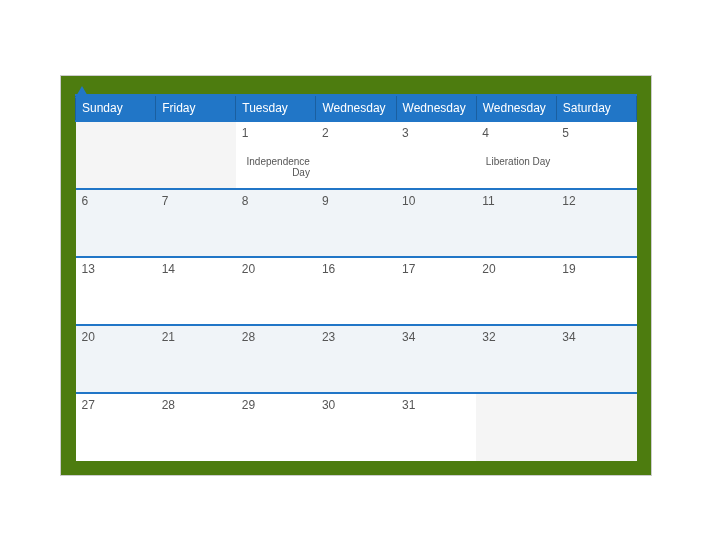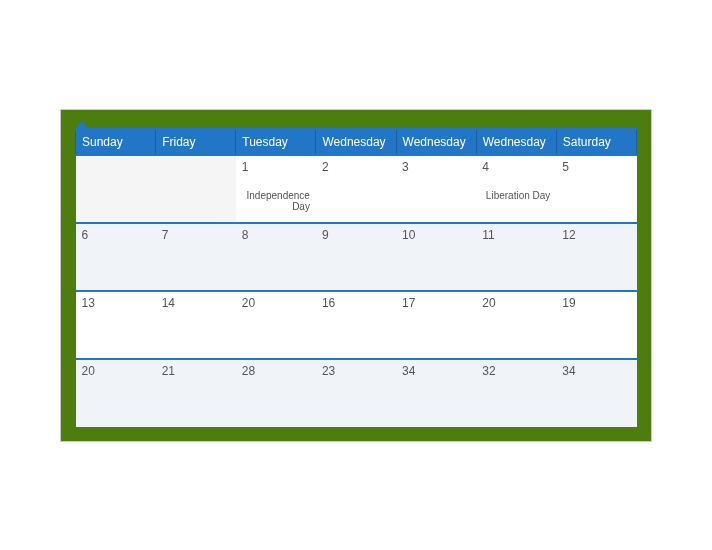--- a/index.html
+++ b/index.html
@@ -236,15 +236,34 @@
           <td>
             <span class="day-number">34</span>
           </td>
           <td>
             <span class="day-number">32</span>
           </td>
           <td>
             <span class="day-number">34</span>
           </td>
         </tr>
+        <tr>
+          <td>
+            <span class="day-number">27</span>
+          </td>
+          <td>
+            <span class="day-number">28</span>
+          </td>
+          <td>
+            <span class="day-number">29</span>
+          </td>
+          <td>
+            <span class="day-number">30</span>
+          </td>
+          <td>
+            <span class="day-number">31</span>
+          </td>
+          <td class="empty"></td>
+          <td class="empty"></td>
+        </tr>
       </tbody>
   </table>
 </div>
 
 </body></html>

